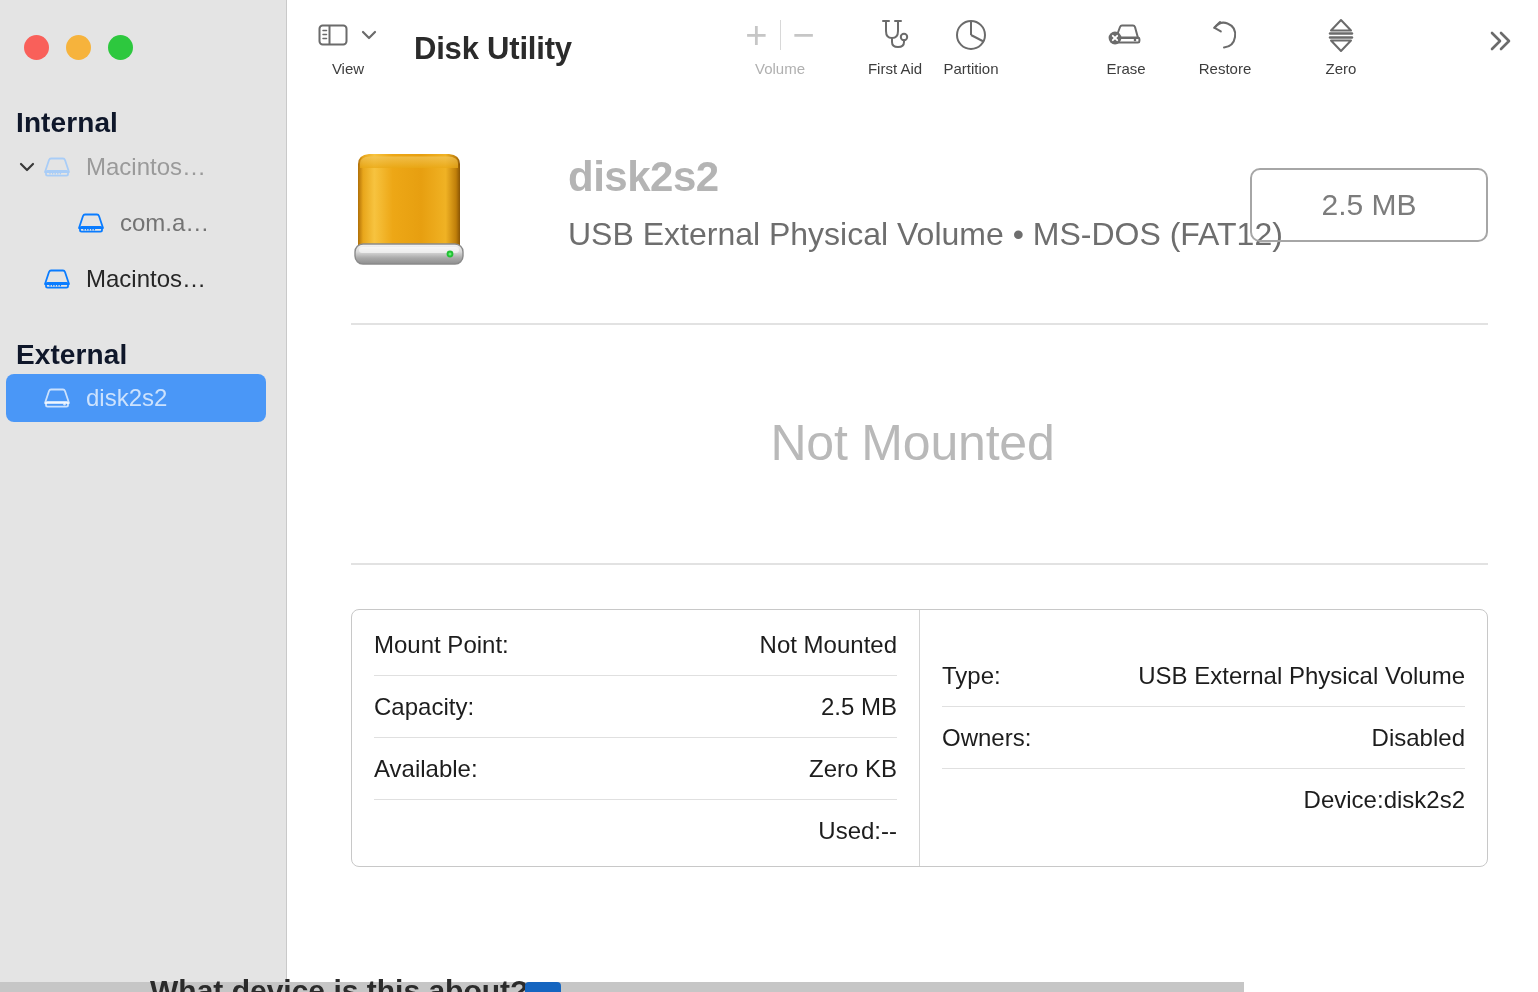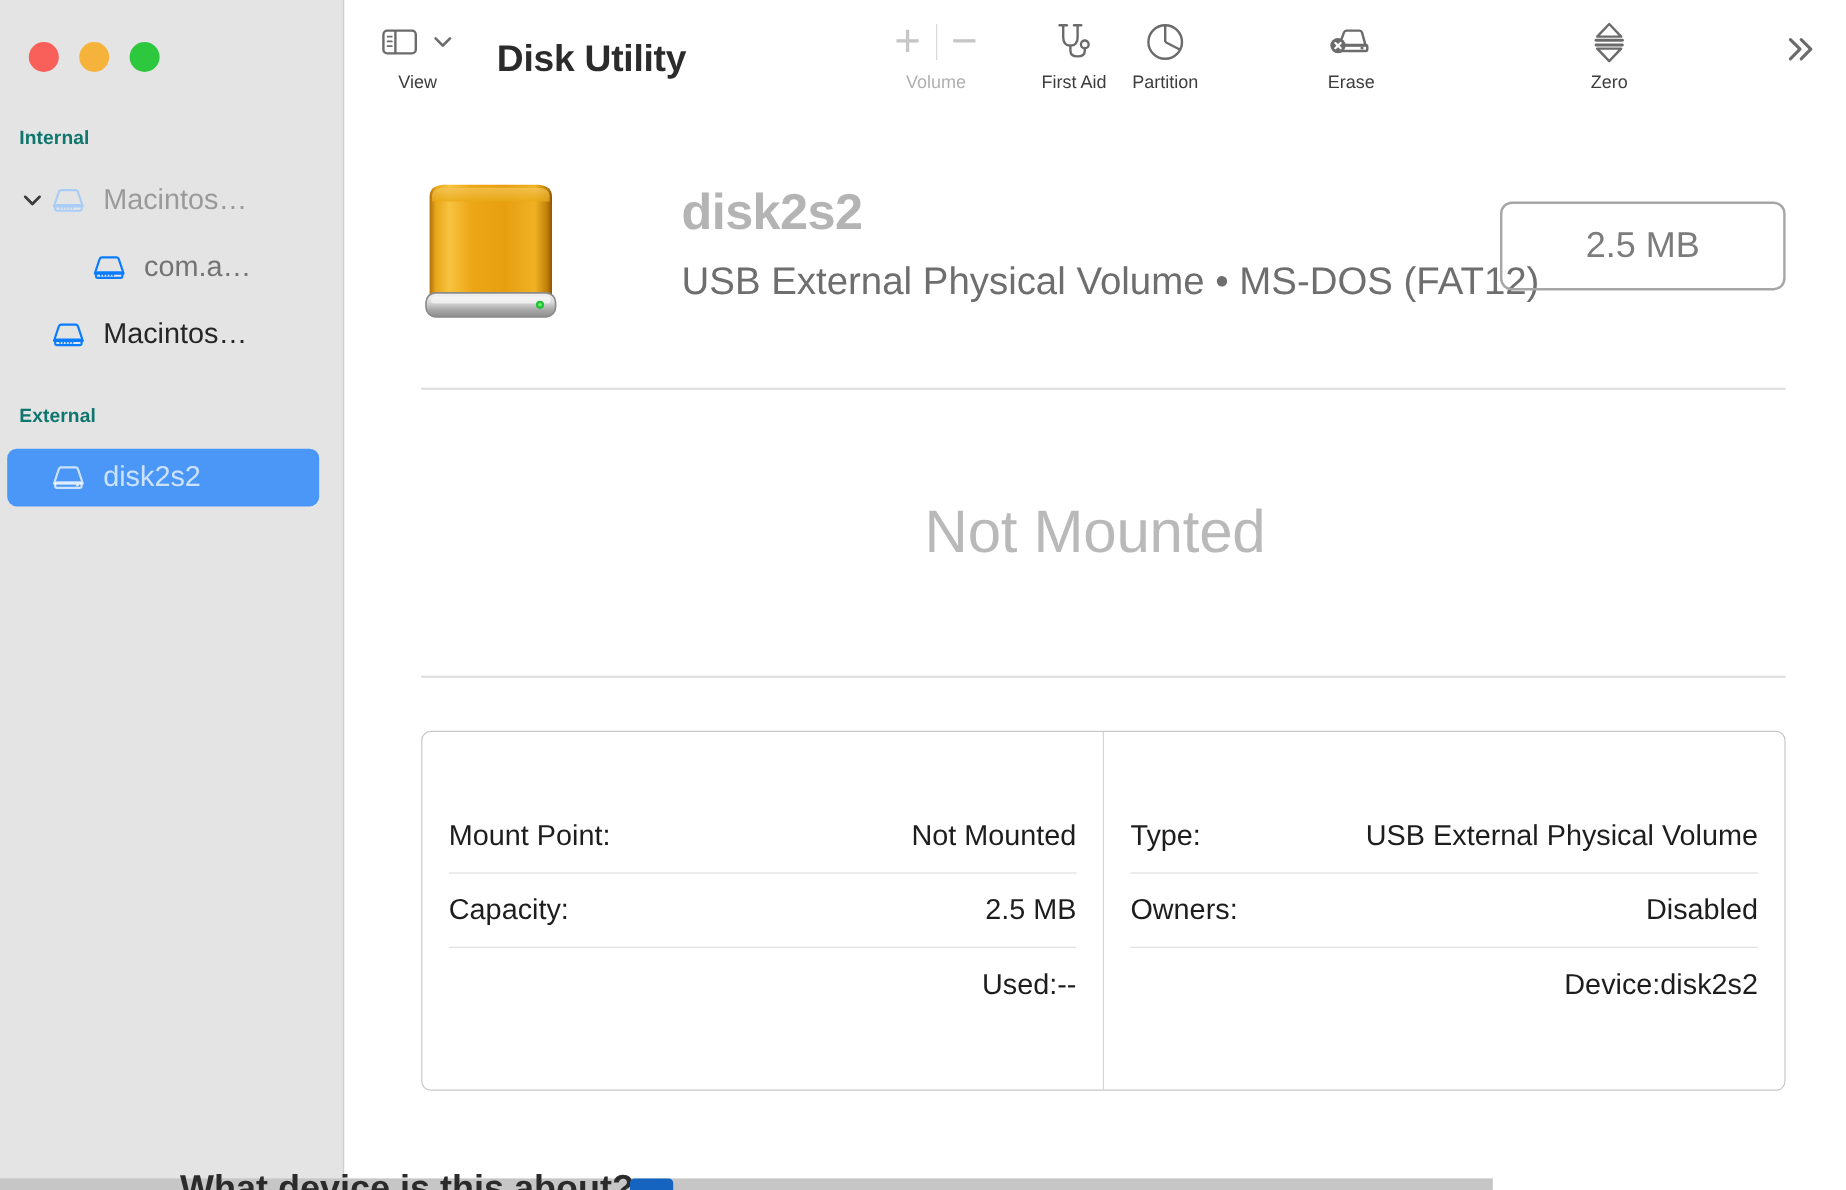--- a/index.html
+++ b/index.html
@@ -40,23 +40,23 @@
   .tl {
     width: 25px; height: 25px;
     border-radius: 50%;
     display: block;
   }
   .tl-close  { background: #f9605a; }
   .tl-min    { background: #f6b33c; }
   .tl-max    { background: #2dc83e; }
 
   .sb-section {
-    font-size: 16px;
+    font-size: 28px;
     font-weight: 700;
-    color: #0f766e;
+    color: #0f172a;
     padding-left: 16px;
     letter-spacing: 0.1px;
   }
   #sec-internal { position: absolute; top: 107px; left: 0; }
   #sec-external { position: absolute; top: 339px; left: 0; }
 
   .sb-row {
     position: absolute;
     left: 6px;
     width: 260px;
@@ -260,21 +260,21 @@
     color: #b9b9b9;
     letter-spacing: -0.2px;
   }
 
   
   #info-panel {
     position: absolute;
     top: 609px;
     left: 64px;
     right: 50px;
-    height: 300px;
+    height: 258px;
     border: 1px solid #c8c8c8;
     border-radius: 8px;
     display: flex;
   }
   .info-col {
     flex: 1;
     padding: 0 22px;
     display: flex;
     flex-direction: column;
     justify-content: center;
@@ -488,20 +488,29 @@
             <circle cx="10" cy="20" r="6.4" fill="#6b6b6b"></circle>
             <g stroke="#ffffff" stroke-width="1.9" stroke-linecap="round">
               <line x1="7.8" y1="17.8" x2="12.2" y2="22.2"></line>
               <line x1="12.2" y1="17.8" x2="7.8" y2="22.2"></line>
             </g>
           </svg>
         </span>
         <span class="tb-label">Erase</span>
       </div>
 
+      <div class="tb-item" id="tb-restore">
+        <span class="tb-icon">
+          <svg width="38" height="38" viewBox="0 0 38 38">
+            <path d="M8.5 12 Q14 4.5 21.5 7.5 Q30.5 11 29 21 Q27.5 30.5 18 31.5" fill="none" stroke="#6b6b6b" stroke-width="2" stroke-linecap="round"></path>
+            <polyline points="14,6 8.2,11.6 14.8,15.4" fill="none" stroke="#6b6b6b" stroke-width="2" stroke-linecap="round" stroke-linejoin="round"></polyline>
+          </svg>
+        </span>
+        <span class="tb-label">Restore</span>
+      </div>
 
       <div class="tb-item" id="tb-mount">
         <span class="tb-icon">
           <svg width="38" height="40" viewBox="0 0 38 40">
             <polygon points="19,5 29,15.5 9,15.5" fill="none" stroke="#6b6b6b" stroke-width="2" stroke-linejoin="round"></polygon>
             <line x1="8" y1="18.5" x2="30" y2="18.5" stroke="#6b6b6b" stroke-width="2.4" stroke-linecap="round"></line>
             <line x1="8" y1="22.5" x2="30" y2="22.5" stroke="#6b6b6b" stroke-width="2.4" stroke-linecap="round"></line>
             <polygon points="19,36 29,25.5 9,25.5" fill="none" stroke="#6b6b6b" stroke-width="2" stroke-linejoin="round"></polygon>
           </svg>
         </span>
@@ -569,20 +578,24 @@
       <div class="info-col left">
         <div class="info-row">
           <span class="info-key">Mount Point:</span>
           <span class="info-val">Not Mounted</span>
         </div>
         <div class="info-row">
           <span class="info-key">Capacity:</span>
           <span class="info-val">2.5 MB</span>
         </div>
         <div class="info-row">
+          <span class="info-key">Available:</span>
+          <span class="info-val">Zero KB</span>
+        </div>
+        <div class="info-row">
           <span class="info-key">Used:</span>
           <span class="info-val">--</span>
         </div>
       </div>
       <div class="info-col right">
         <div class="info-row">
           <span class="info-key">Type:</span>
           <span class="info-val">USB External Physical Volume</span>
         </div>
         <div class="info-row">

